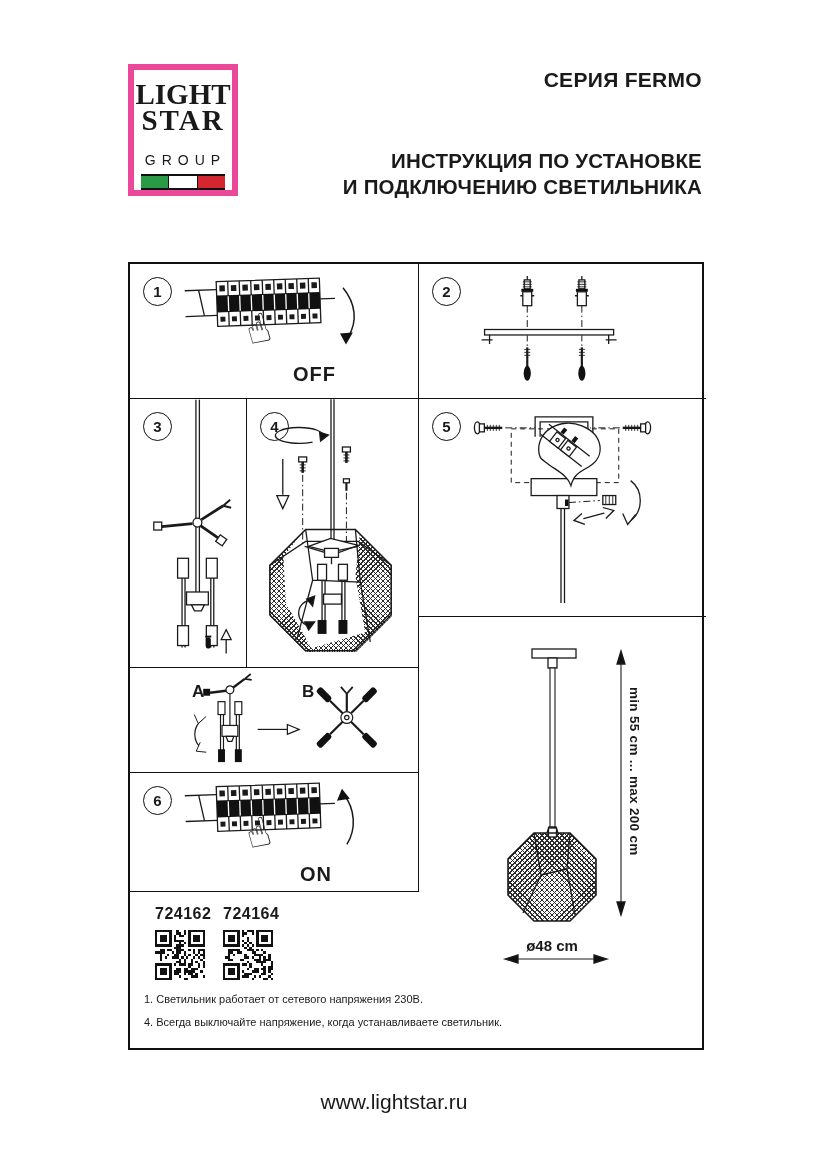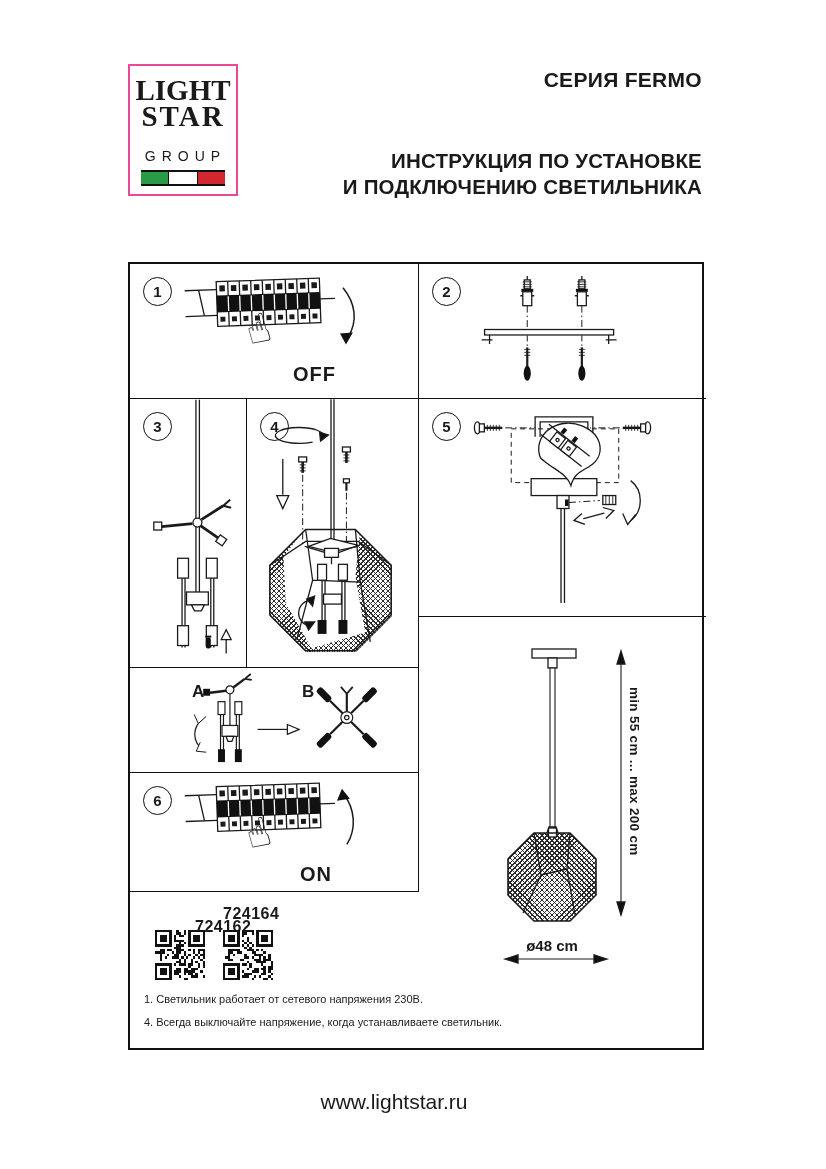--- a/index.html
+++ b/index.html
@@ -1,21 +1,21 @@
 <!DOCTYPE html>
 <html><head>
 <meta charset="utf-8">
 <style>
   html,body{margin:0;padding:0;background:#fff;}
   .page{position:relative;width:826px;height:1169px;background:#fff;overflow:hidden;
         font-family:"Liberation Sans",sans-serif;color:#1a1a1a;}
   .abs{position:absolute;}
 
   
-  .logo-box{left:128px;top:64px;width:110px;height:132px;border:2px solid #ec4899;
+  .logo-box{left:128px;top:64px;width:110px;height:132px;border:6px solid #ec4899;
             box-sizing:border-box;text-align:center;padding-top:11px;}
   .logo-word{font-family:"Liberation Serif",serif;font-weight:bold;font-size:29px;
              line-height:26px;letter-spacing:0;}
   .logo-word.star{letter-spacing:2px;font-family:Liberation Serif, serif;}
   .logo-group{font-size:14px;letter-spacing:6px;margin-top:19px;margin-left:5px;}
   .logo-flag{width:84px;height:12px;margin:6px auto 0;border-top:2px solid #111;
              border-bottom:2px solid #111;display:flex;}
   .logo-flag span{flex:1;}
   .f-green{background:#2a9a47;}
   .f-white{background:#ffffff;border-left:1px solid #111;border-right:1px solid #111;}
@@ -380,21 +380,21 @@
         <g>
           <path d="M218,72 C228,56 226,36 215,22" stroke="#1a1a1a" fill="none" stroke-width="1.5"></path>
           <polygon points="213,16 208,28 221,26" fill="#111"></polygon>
         </g>
       </svg>
       <span class="finger" style="left:116px;top:40px;">☝</span>
       <span class="onoff" style="left:170px;top:90px;">ON</span>
     </div>
 
     <div class="panel" style="left:0;top:628px;width:289px;height:100px;">
-      <span class="art-code" style="left:25px;top:26px;margin-left:40px;">724162</span>
+      <span class="art-code" style="left:25px;top:13px;">724162</span>
       <span class="art-code" style="left:93px;top:13px;text-align:center;">724164</span>
       <svg class="qr" style="left:25px;top:38px;" viewBox="0 0 21 21" shape-rendering="crispEdges">
           <g fill="#111">
             <rect x="9" y="0" width="1" height="1"></rect>
             <rect x="12" y="0" width="1" height="1"></rect>
             <rect x="9" y="1" width="1" height="1"></rect>
             <rect x="10" y="1" width="1" height="1"></rect>
             <rect x="12" y="1" width="1" height="1"></rect>
             <rect x="8" y="2" width="1" height="1"></rect>
             <rect x="10" y="2" width="1" height="1"></rect>

